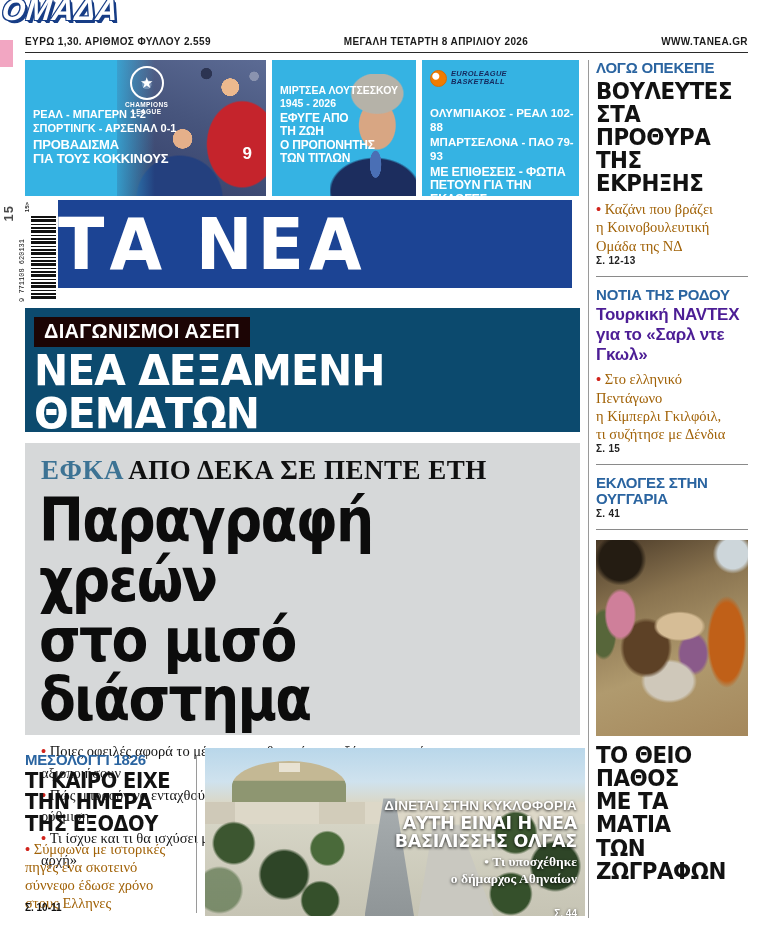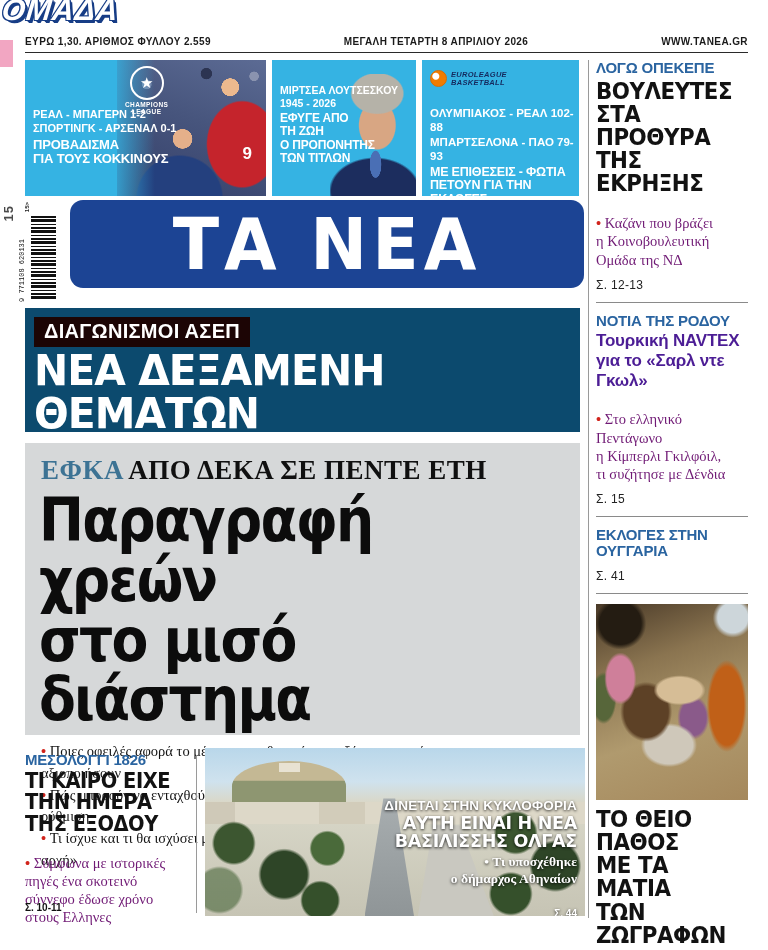--- a/index.html
+++ b/index.html
@@ -40,36 +40,36 @@
   .cl-badge{width:30px;height:30px;border:2px solid #fff;border-radius:50%;
      display:flex;align-items:center;justify-content:center;color:#fff;font-size:15px;margin:0 auto;}
   #cl-logo{position:absolute;left:100px;top:6px;z-index:4;text-align:center;}
   #cl-text{color:#fff;font-size:6.5px;font-weight:800;letter-spacing:.4px;margin-top:1px;}
   #lucescu-photo{position:absolute;right:0;bottom:0;width:60%;height:90%;
      background:
        radial-gradient(ellipse 27px 21px at 55% 16%, #b5b2a8 94%, transparent),
        radial-gradient(ellipse 19px 25px at 55% 42%, #d8a683 94%, transparent),
        radial-gradient(ellipse 6px 14px at 53% 74%, #4a6fb5 94%, transparent),
        radial-gradient(ellipse 46px 34px at 52% 96%, #1c2d5e 94%, transparent);}
-  #el-logo{position:absolute;left:8px;top:10px;display:flex;gap:4px;align-items:flex-end;z-index:3;}
+  #el-logo{position:absolute;left:8px;top:10px;display:flex;gap:4px;align-items:flex-start;z-index:3;}
   .el-ball{width:15px;height:15px;border-radius:50%;border:1px solid #d96c00;
      background:radial-gradient(circle at 32% 35%, #fff 0 3px, #f07c00 4px);}
   .el-words{font-size:7.5px;font-weight:800;font-style:italic;color:#152a5e;line-height:1.1;letter-spacing:.3px;}
   
   #edge-num{left:1px;top:205px;writing-mode:vertical-rl;transform:rotate(180deg);
      font-size:13px;font-weight:800;color:#4a4a4a;letter-spacing:1px;}
   #barcode{left:18px;top:202px;width:40px;height:100px;}
   #barcode-small{position:absolute;top:0px;left:6px;font-size:6px;font-weight:700;
      writing-mode:vertical-rl;transform:rotate(180deg);color:#222;}
   #barcode-bars{position:absolute;right:2px;top:14px;width:25px;height:84px;
      background:repeating-linear-gradient(180deg,#111 0 2px,#fff 2px 3px,#111 3px 6px,#fff 6px 8px,#111 8px 9px,#fff 9px 11px);}
   #barcode-num{position:absolute;left:0px;top:12px;height:88px;writing-mode:vertical-rl;
      transform:rotate(180deg);font-family:"Liberation Mono",monospace;font-size:7px;color:#111;}
-  #masthead{left:70px;top:200px;width:514px;height:88px;background:#1c4494;
-     display:flex;align-items:center;justify-content:center;border-radius:13px;}
+  #masthead{left:58px;top:200px;width:514px;height:88px;background:#1c4494;
+     display:flex;align-items:center;justify-content:flex-start;}
   #masthead-title{color:#fff;font-family:"DejaVu Sans",sans-serif;font-weight:800;
      font-size:68px;letter-spacing:5px;transform:scaleY(1.04);}
   
   #red-banner{left:25px;top:308px;width:555px;height:124px;background:#0c4a6e;}
   #red-kicker{display:inline-block;margin:9px 0 0 9px;background:#1c0505;color:#fff;
      font-size:20px;font-weight:800;padding:3px 10px 4px;letter-spacing:.3px;}
   #red-headline{margin:2px 0 0 9px;color:#fff;font-family:"DejaVu Sans",sans-serif;
      font-size:43px;font-weight:800;letter-spacing:-1px;transform:scaleX(.95);
      transform-origin:left center;line-height:1;}
   #red-subrow{display:flex;justify-content:space-between;align-items:baseline;margin:6px 12px 0 12px;color:#fff;}
@@ -89,23 +89,23 @@
   .lead-bullet::before{content:"• ";color:#d1241c;font-weight:700;}
   #lead-byline{margin-top:7px;text-align:center;font-size:9.5px;font-weight:700;color:#444;letter-spacing:.3px;}
   #lead-byline .pg{color:#111;font-weight:800;margin-left:6px;}
   
   #sidebar-rule{left:588px;top:60px;width:1px;height:858px;background:#9a9a9a;}
   #sidebar{left:596px;top:60px;width:152px;}
   .sb-kicker{color:#2a64a0;font-size:15px;font-weight:800;letter-spacing:-.2px;line-height:1.1;}
   .sb-head-big{font-family:"DejaVu Sans",sans-serif;font-size:22.5px;font-weight:800;
      line-height:1.03;color:#121212;letter-spacing:-.5px;transform:scaleX(.95);transform-origin:left top;}
   .sb-head-gray{font-size:17px;font-weight:600;color:#4c1d95;line-height:1.18;letter-spacing:-.2px;}
-  .sb-body{font-family:"Liberation Serif",serif;font-size:14.5px;line-height:1.25;color:#701a75;margin-top:19px;}
+  .sb-body{font-family:"Liberation Serif",serif;font-size:14.5px;line-height:1.25;color:#a16207;margin-top:5px;}
   .sb-body::before{content:"• ";color:#d1241c;font-weight:700;}
-  .sb-page{font-size:12px;font-weight:400;color:#222;margin-top:9px;letter-spacing:.3px;}
+  .sb-page{font-size:10px;font-weight:700;color:#222;letter-spacing:.3px;}
   .sb-div{border:none;border-top:1px solid #8a8a8a;margin:10px 0;}
   #painting{width:152px;height:196px;margin-top:2px;
      background:
        radial-gradient(circle 26px at 16% 10%, #241c12 80%, transparent),
        radial-gradient(circle 20px at 90% 7%, #cdd6da 75%, transparent),
        radial-gradient(ellipse 20px 46px at 86% 52%, #c06018 85%, transparent),
        radial-gradient(ellipse 16px 26px at 16% 38%, #cf7f9a 85%, transparent),
        radial-gradient(ellipse 13px 26px at 5% 48%, #57663a 85%, transparent),
        radial-gradient(ellipse 26px 15px at 55% 44%, #d6bd96 85%, transparent),
        radial-gradient(ellipse 26px 30px at 33% 55%, #5d4126 85%, transparent),

